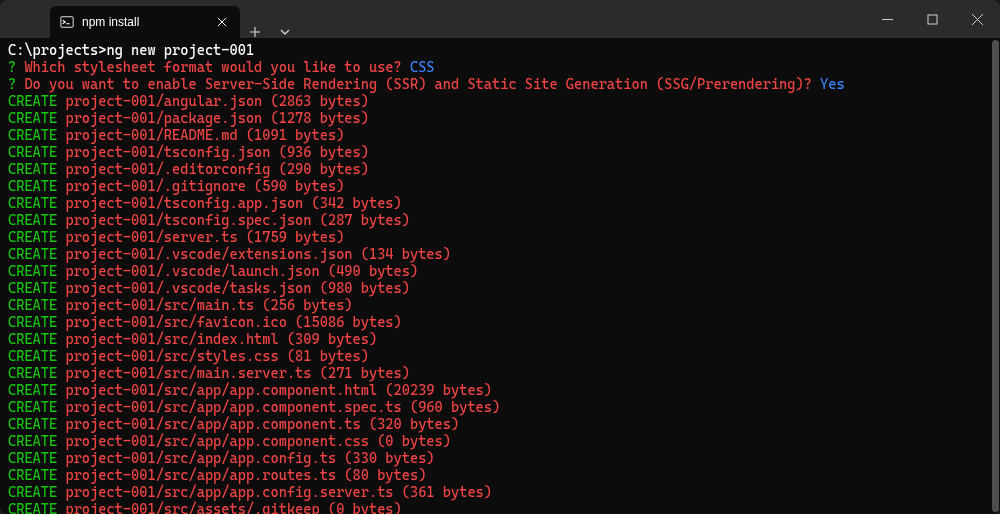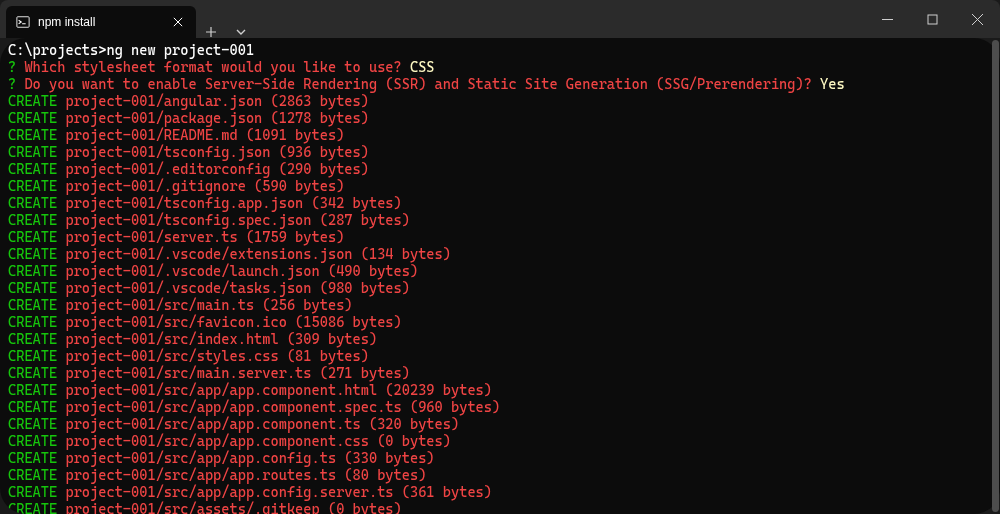--- a/index.html
+++ b/index.html
@@ -18,20 +18,21 @@
     background: #2b2b2b;
     display: flex;
     align-items: stretch;
     user-select: none;
   }
   .tab-strip {
     display: flex;
     align-items: flex-end;
     padding-left: 6px;
     padding-top: 6px;
+    margin-left: 44px;
   }
   .tab {
     background: #0c0c0c;
     color: #ffffff;
     height: 32px;
     min-width: 190px;
     display: flex;
     align-items: center;
     padding: 0 10px;
     border-top-left-radius: 6px;
@@ -92,38 +93,37 @@
     height: calc(514px - 38px);
     padding: 4px 8px 20px 8px;
     font-family: Consolas, 'Cascadia Mono', monospace;
     font-size: 14px;
     line-height: 17px;
     overflow: hidden;
     white-space: pre;
     position: relative;
     border-bottom-left-radius: 8px;
     border-bottom-right-radius: 8px;
-    border-radius: 26px;
   }
   .scrollbar {
     position: absolute;
     right: 1px;
     top: 40px;
     bottom: 2px;
     width: 7px;
   }
   .scrollbar-thumb {
     background: #4d4d4d;
     width: 100%;
     height: 100%;
     border-radius: 4px;
   }
   .white { color: #ef4444; }
   .green { color: #16c60c; }
-  .cyan  { color: #fef9c3; }
+  .cyan  { color: #3b82f6; }
   .prompt-line { color: #ffffff; }
 </style>
 </head>
 <body>
 
 <div class="titlebar">
   <div class="tab-strip">
     <div class="tab">
       <span class="tab-icon">
         <svg viewBox="0 0 16 16">

